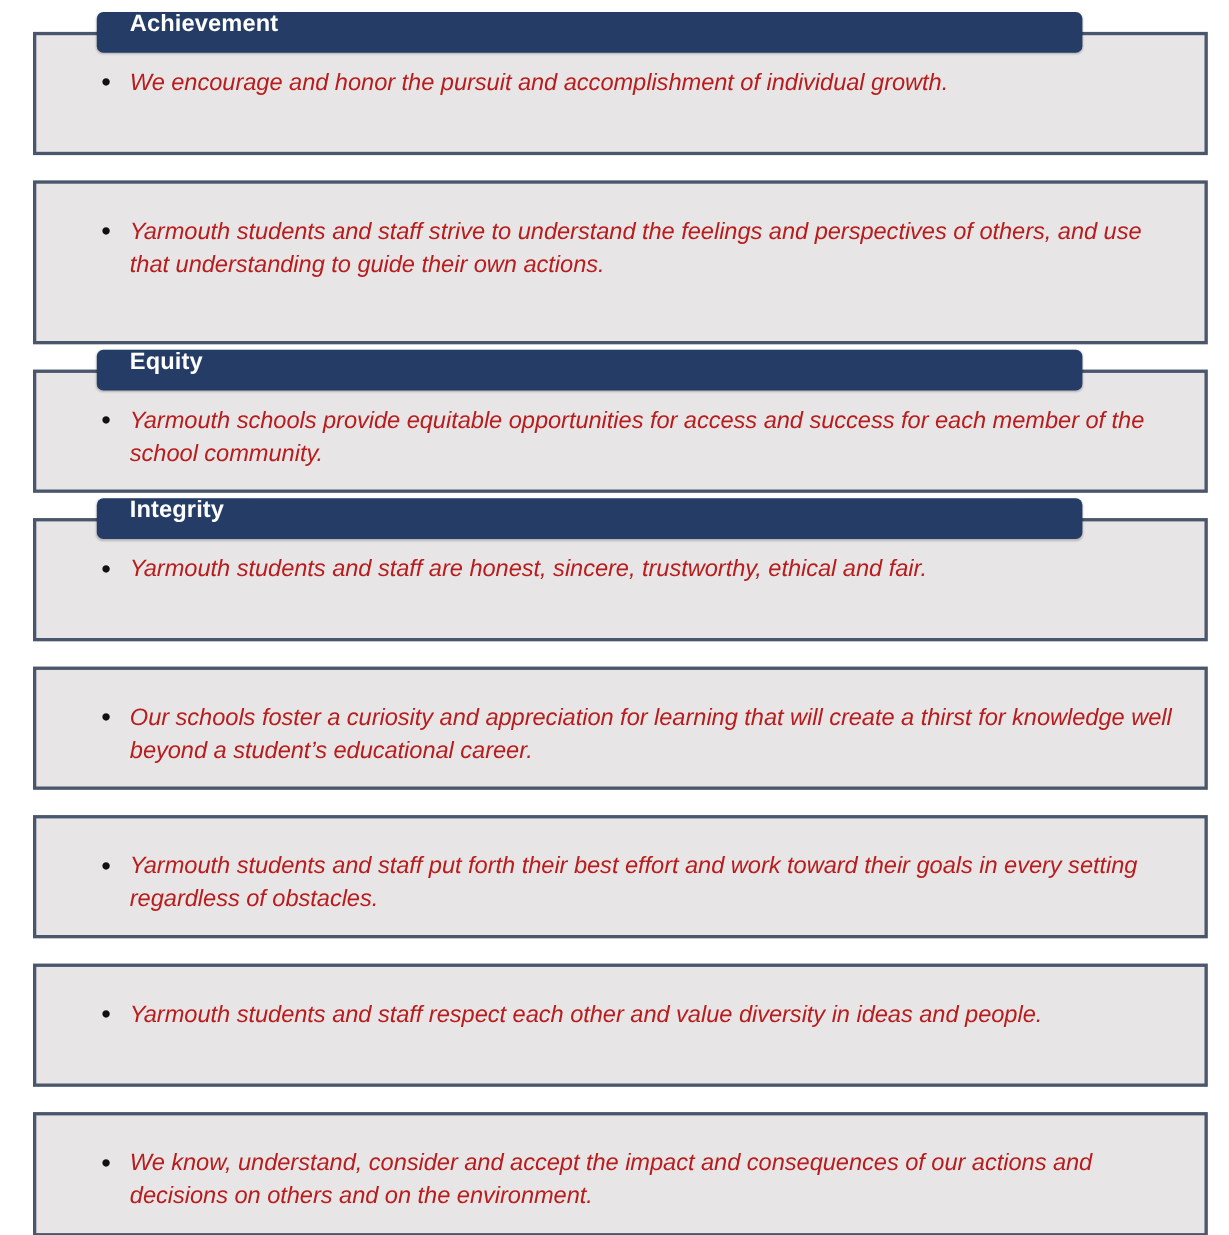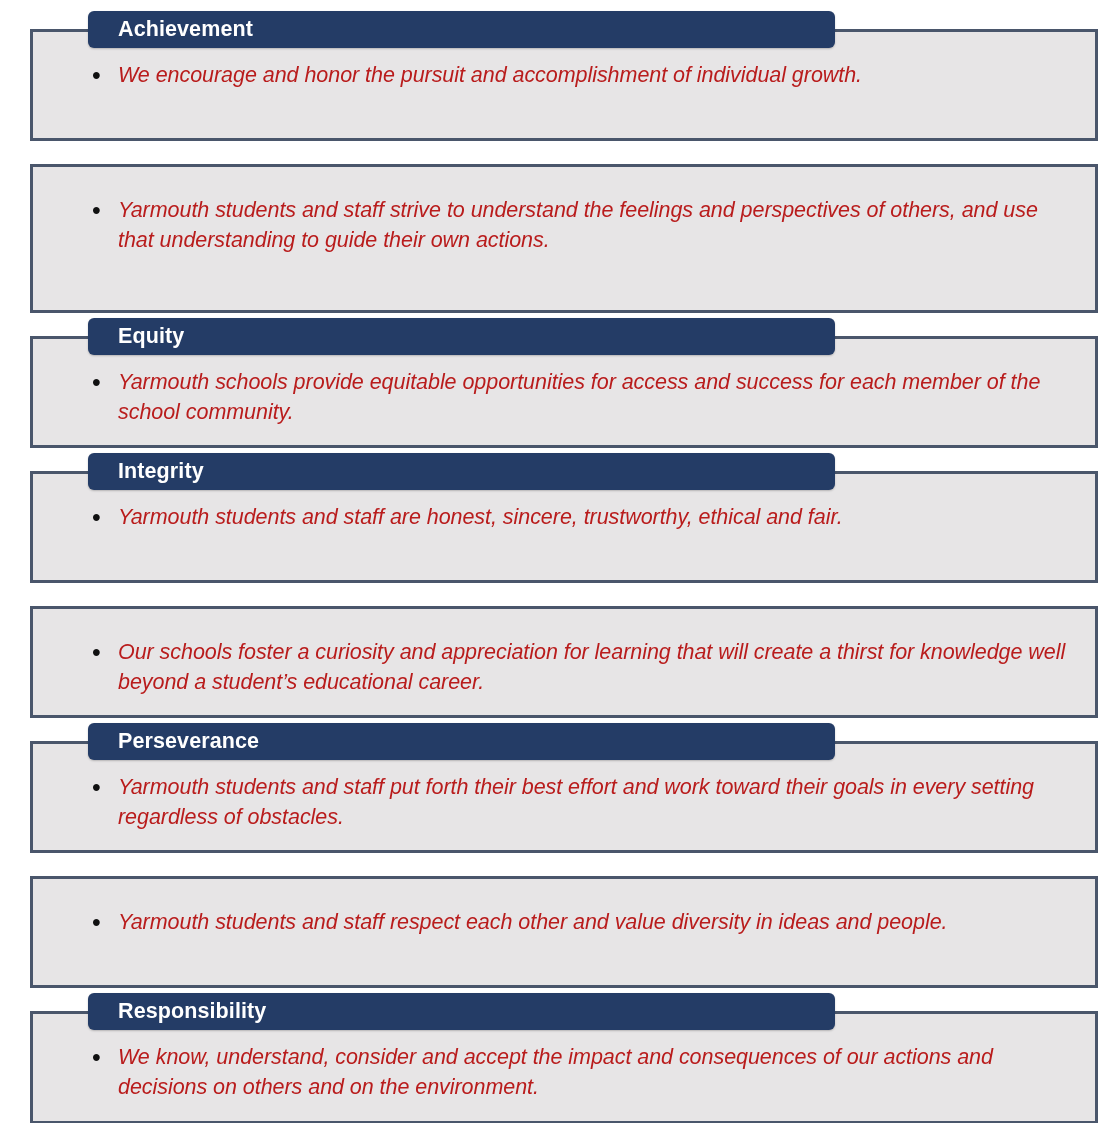--- a/index.html
+++ b/index.html
@@ -38,28 +38,28 @@
     top: 18px;
     bottom: 0;
     background: #e7e5e6;
     border: 3px solid #4a566b;
   }
 
   .title-bar {
     position: absolute;
     left: 58px;
     top: 0;
-    width: 747px;
+    width: 896px;
     height: 37px;
     background: #243c66;
     border-radius: 6px;
     box-shadow: 0 1px 2px rgba(0,0,0,0.22);
     z-index: 5;
     display: flex;
-    align-items: center;
+    align-items: flex-start;
   }
 
   .title-text {
     color: #ffffff;
     font-weight: bold;
     font-size: 21.5px;
     line-height: 1;
     padding-left: 30px;
     letter-spacing: 0.1px;
     white-space: nowrap;
@@ -173,41 +173,35 @@
   </section>
 
   <section class="value-block b5">
     <div class="block-frame"></div>
     <div class="body-area">
       <div class="bullet-row">
         <span class="bullet-dot">•</span>
         <span class="bullet-text">Yarmouth students and staff put forth their best effort and work toward their goals in every setting regardless of obstacles.</span>
       </div>
     </div>
-    <div class="title-bar">
-      <span class="title-text">Perseverance</span>
-    </div>
   </section>
 
   <section class="value-block b6">
     <div class="block-frame"></div>
     <div class="body-area">
       <div class="bullet-row">
         <span class="bullet-dot">•</span>
         <span class="bullet-text">Yarmouth students and staff respect each other and value diversity in ideas and people.</span>
       </div>
     </div>
   </section>
 
   <section class="value-block b7">
     <div class="block-frame"></div>
     <div class="body-area">
       <div class="bullet-row">
         <span class="bullet-dot">•</span>
         <span class="bullet-text">We know, understand, consider and accept the impact and consequences of our actions and decisions on others and on the environment.</span>
       </div>
     </div>
-    <div class="title-bar">
-      <span class="title-text">Responsibility</span>
-    </div>
   </section>
 
 </div>
 
 </body></html>

